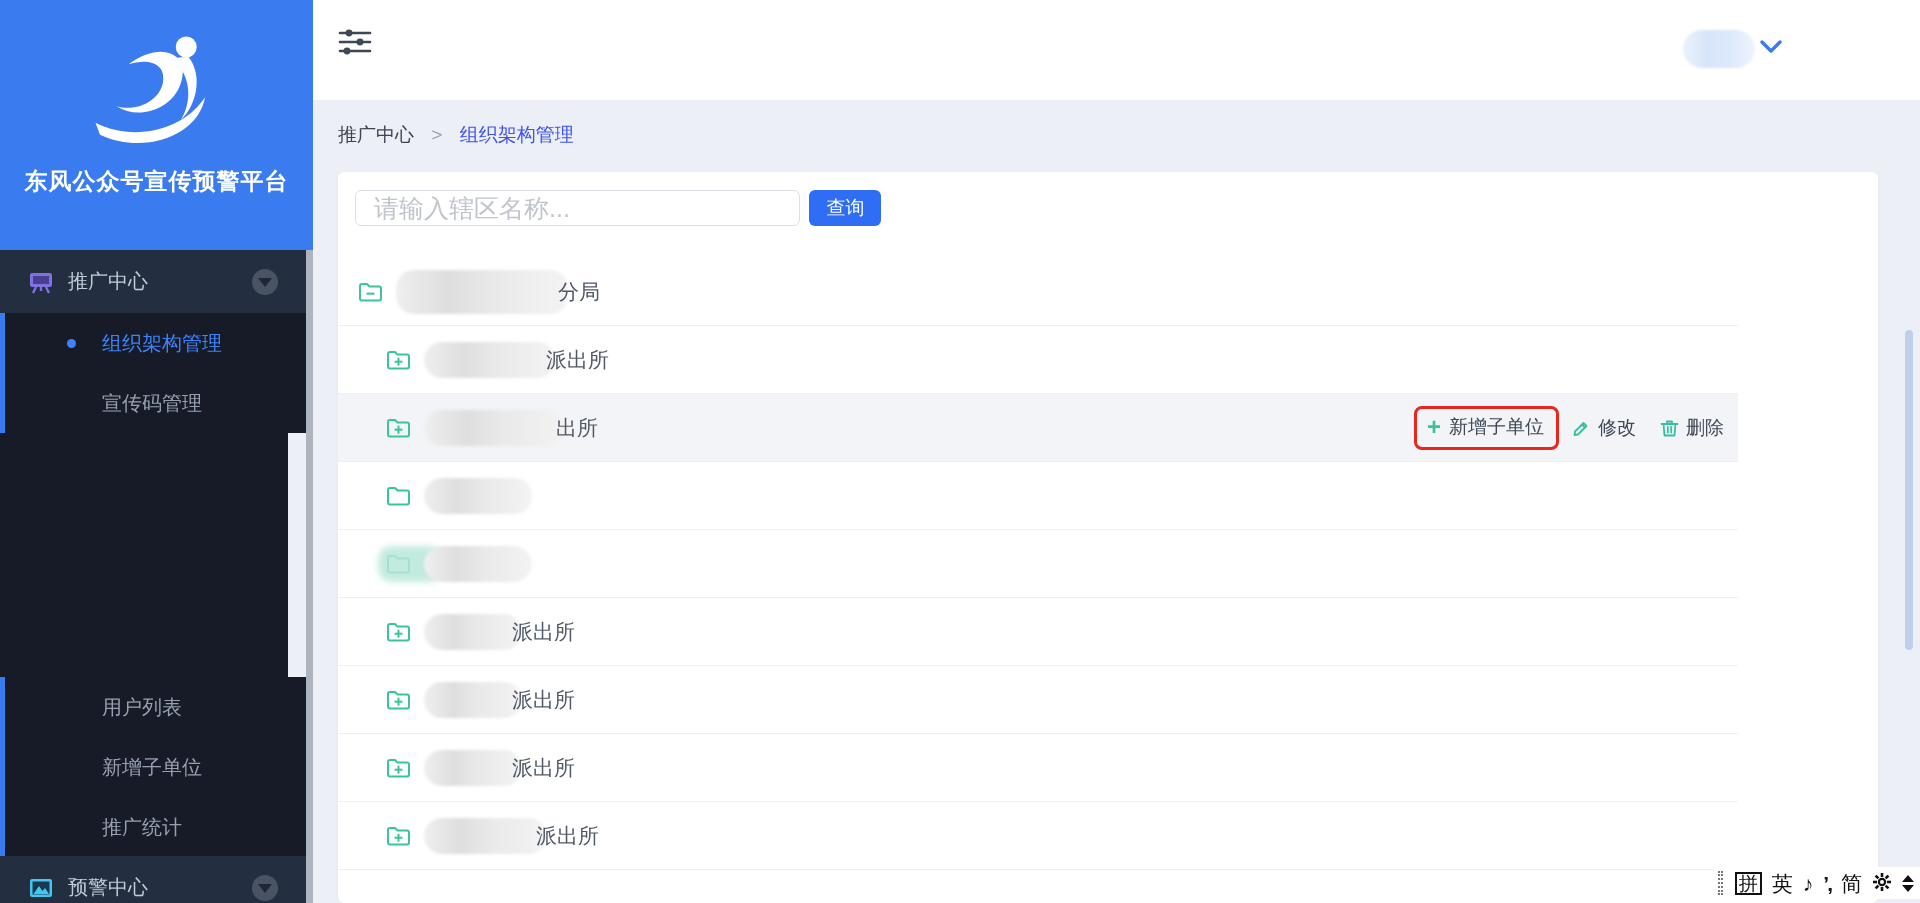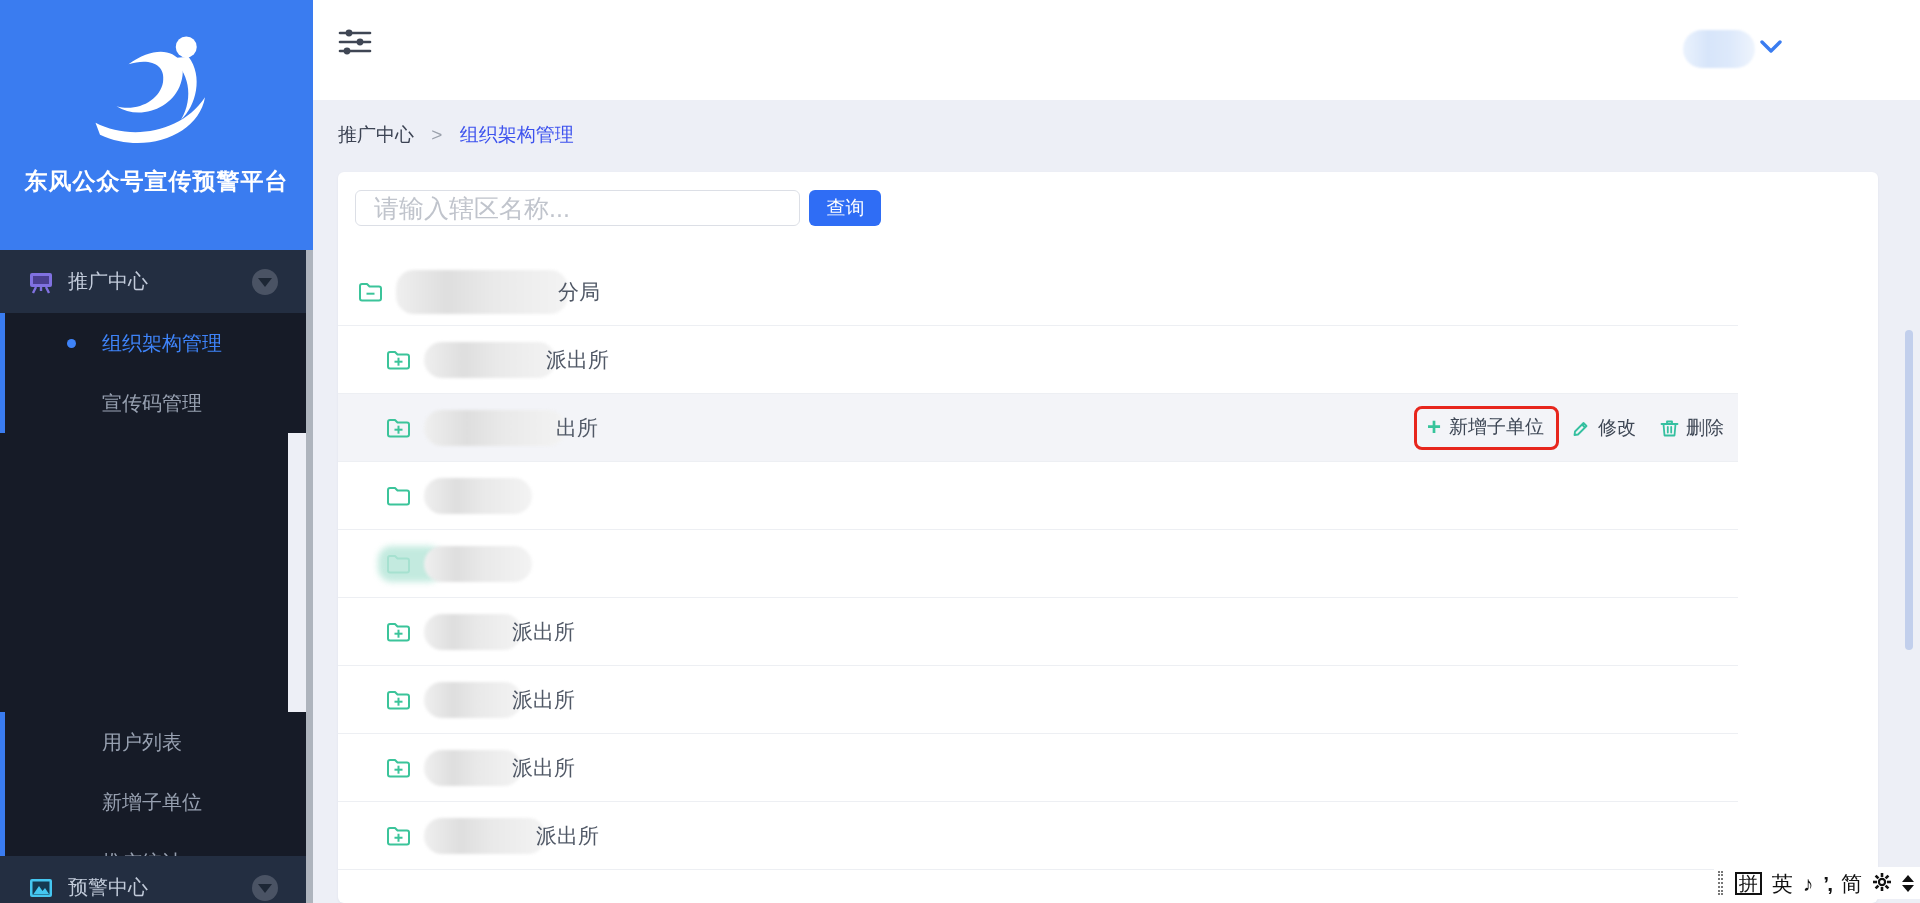--- a/index.html
+++ b/index.html
@@ -115,21 +115,21 @@
     <div class="submenu" style="top:313px">
       <div class="submenu-item active">
         <span class="dot"></span>
         <span>组织架构管理</span>
       </div>
       <div class="submenu-item">
         <span>宣传码管理</span>
       </div>
     </div>
 
-    <div class="submenu" style="top:712px">
+    <div class="submenu" style="top:677px">
       <div class="submenu-item">
         <span>用户列表</span>
       </div>
       <div class="submenu-item">
         <span>新增子单位</span>
       </div>
       <div class="submenu-item">
         <span>推广统计</span>
       </div>
     </div>

